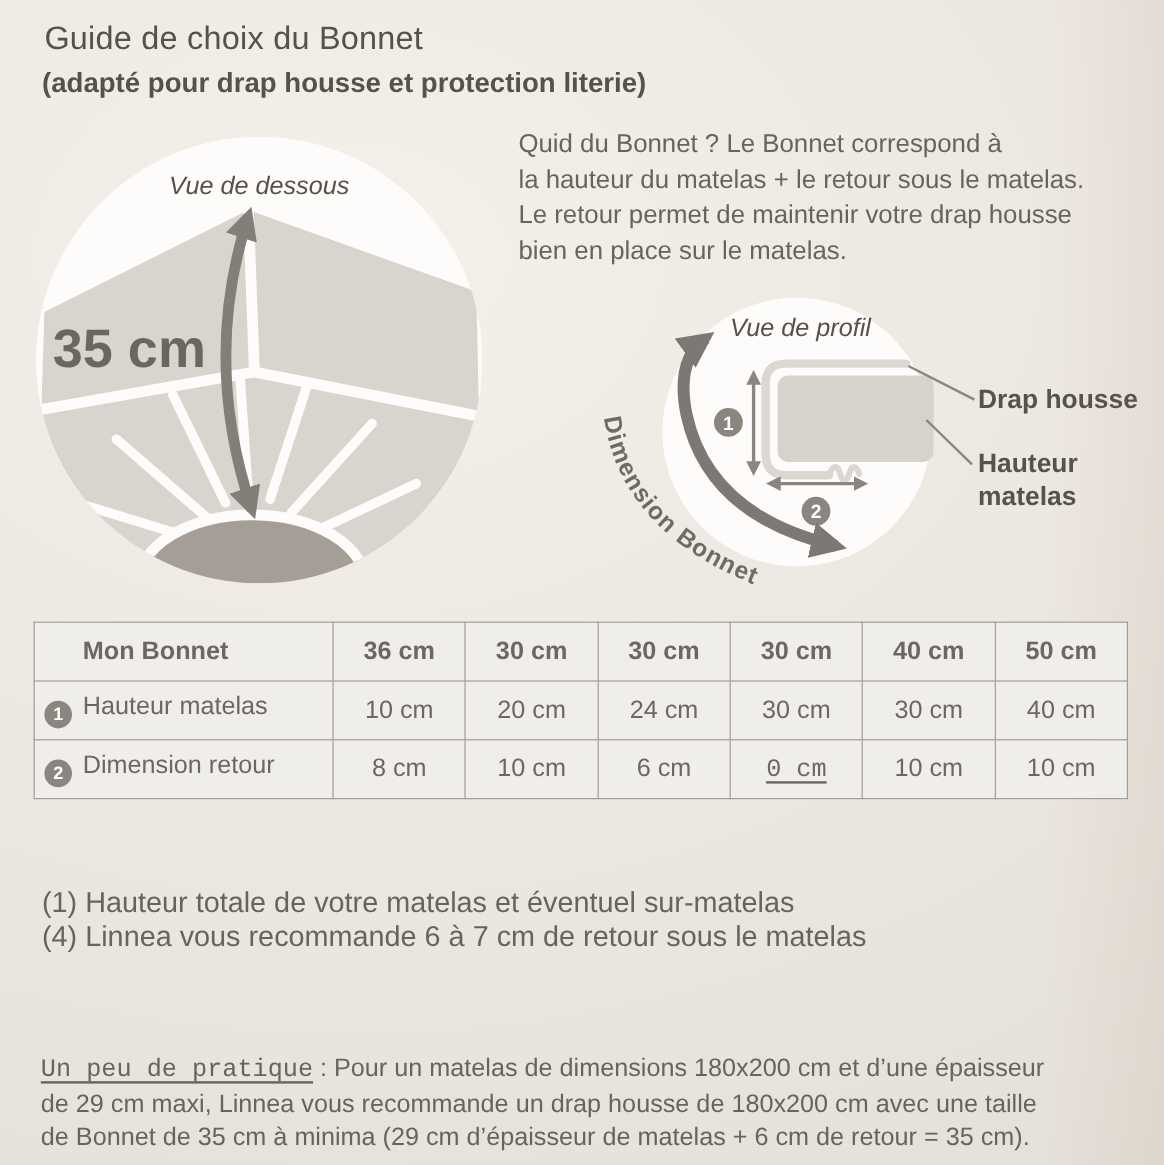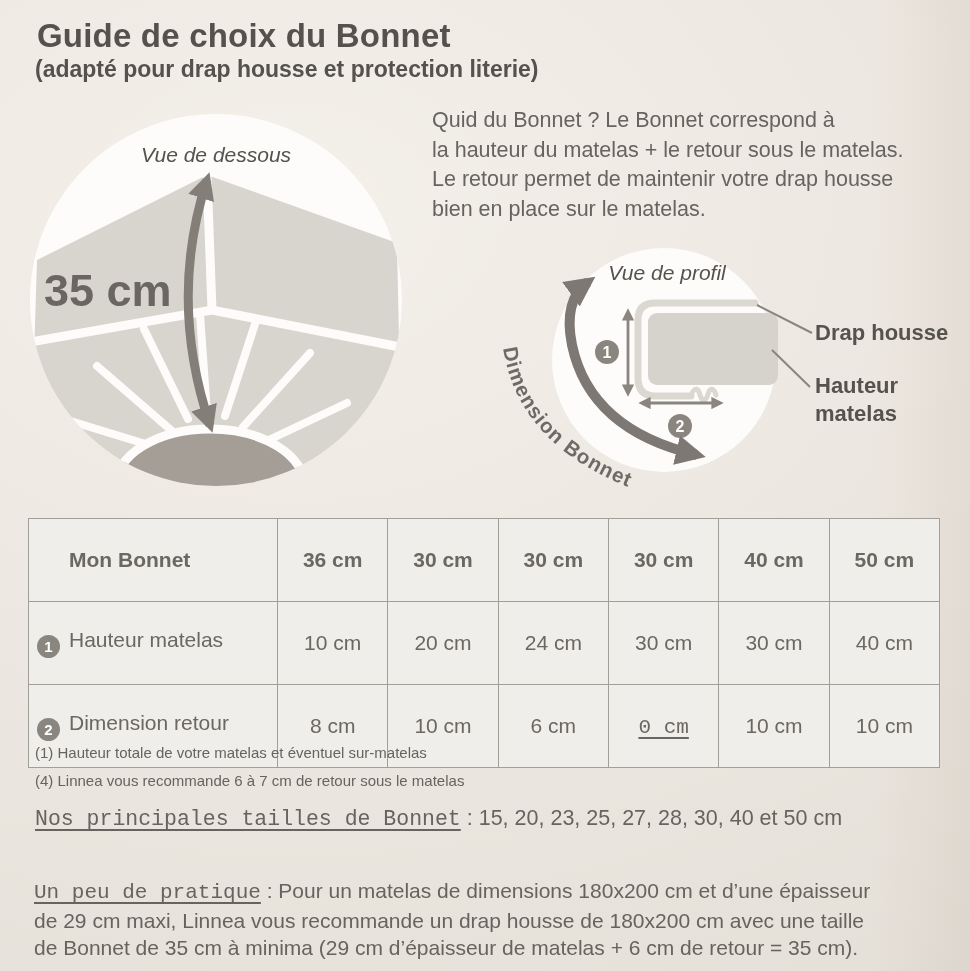--- a/index.html
+++ b/index.html
@@ -4,33 +4,33 @@
 <style>
   html,body{margin:0;padding:0;}
   #stage{
     position:relative;width:970px;height:971px;overflow:hidden;
     font-family:"Liberation Sans",sans-serif;color:#6b6762;
     background:
       linear-gradient(90deg, rgba(0,0,0,0) 90%, rgba(170,150,135,0.12) 100%),
       radial-gradient(ellipse 130% 95% at 30% 22%, #f4f0ea 0%, #ece7e0 52%, #e4dfd7 100%);
   }
   .abs{position:absolute;}
-  .h1{left:37px;top:17px;font-size:33px;font-weight:700;color:#55514d;letter-spacing:.2px;}
+  .h1{left:37px;top:17px;font-size:27px;font-weight:400;color:#55514d;letter-spacing:.2px;}
   .h2{left:35px;top:56px;font-size:23px;font-weight:700;color:#55514d;}
   .intro{left:432px;top:106px;font-size:21.5px;line-height:29.5px;color:#67635e;}
-  .fnotes{left:35px;top:739px;font-size:15px;line-height:28px;color:#67635e;}
+  .fnotes{left:35px;top:739px;font-size:24px;line-height:28px;color:#67635e;}
   .sizes{left:35px;top:806px;font-size:21.5px;color:#67635e;}
   .practice{left:34px;top:877px;width:906px;font-size:21px;line-height:27.5px;color:#67635e;}
   .u{text-decoration:underline;text-underline-offset:4px;text-decoration-thickness:1.5px;font-family:Liberation Mono, monospace;}
 
   
   table.bonnet{left:28px;top:518px;width:912px;border-collapse:collapse;table-layout:fixed;
     font-size:21px;color:#6b6762;}
   table.bonnet td{height:48px;background:#f0eeea;border:1.5px solid #a29e98;
-    text-align:center;vertical-align:middle;padding:17px;}
+    text-align:center;vertical-align:middle;padding:0;}
   table.bonnet td.lbl{text-align:left;padding-left:40px;}
   table.bonnet td.lblb{text-align:left;padding-left:8px;}
   table.bonnet tr.hdr td{font-weight:700;}
   td.xcell{background:#c6c4c0 !important;}
   .badge{display:inline-flex;width:23px;height:23px;border-radius:50%;background:#8a857f;
     color:#fff;font-size:15px;font-weight:700;align-items:center;justify-content:center;
     vertical-align:-5px;margin-right:9px;}
 
   
   text{font-family:"Liberation Sans",sans-serif;}
@@ -171,23 +171,20 @@
       <td>10 cm</td>
     </tr>
   </tbody>
     </table>
 
   <div class="abs fnotes">
     <div>(1) Hauteur totale de votre matelas et éventuel sur-matelas</div>
     <div>(4) Linnea vous recommande 6 à 7 cm de retour sous le matelas</div>
   </div>
 
-  <div class="abs sizes">
-    <span class="u">Nos principales tailles de Bonnet</span><span> : 15, 20, 23, 25, 27, 28, 30, 40 et 50 cm</span>
-  </div>
 
   <div class="abs practice">
     <div>
       <span class="u">Un peu de pratique</span><span> : Pour un matelas de dimensions 180x200 cm et d’une épaisseur</span>
     </div>
     <div>de 29 cm maxi, Linnea vous recommande un drap housse de 180x200 cm avec une taille</div>
     <div>de Bonnet de 35 cm à minima (29 cm d’épaisseur de matelas + 6 cm de retour = 35 cm).</div>
   </div>
 
 </div>

